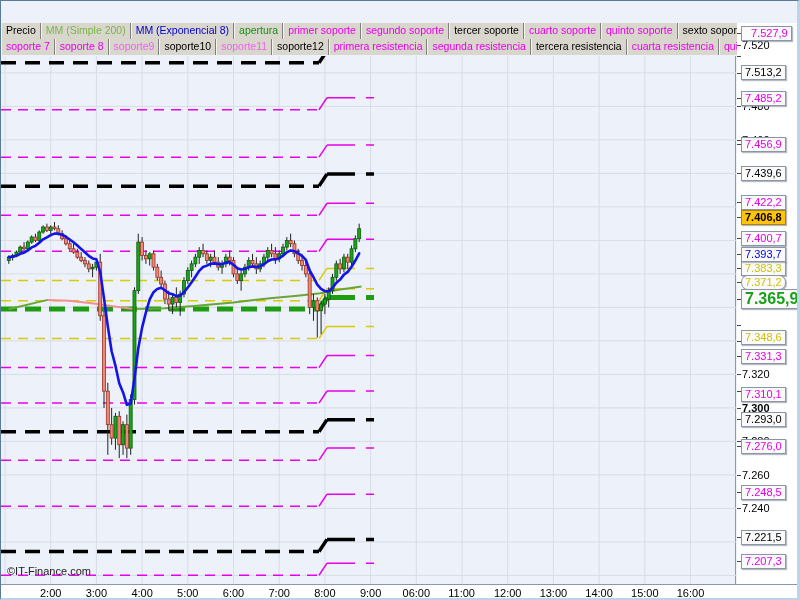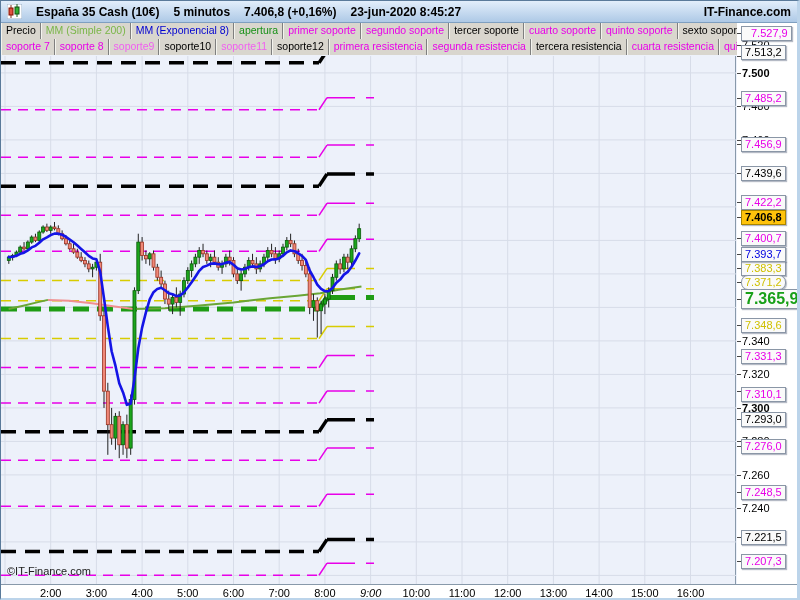--- a/index.html
+++ b/index.html
@@ -28,34 +28,20 @@
   .y-axis .gold{background:#ffc30b;border-color:#a98500;color:#000;font-weight:bold;}
   .x-axis{position:absolute;left:0;top:583px;width:800px;height:17px;background:#ffffff;
           border-top:1px solid #8899aa;font-size:11px;color:#000;}
   .x-axis .tlabel{position:absolute;top:2px;width:44px;text-align:center;}
 </style>
 </head>
 <body>
 
 <div class="window">
 
-  <div class="titlebar">
-    <svg width="15" height="15" viewBox="0 0 15 15">
-      <rect x="0" y="0" width="15" height="15" fill="#ffffff" stroke="#9ab0c8"></rect>
-      <line x1="4" y1="1" x2="4" y2="14" stroke="#803020" stroke-width="1"></line>
-      <rect x="2" y="4" width="4" height="7" fill="#e05040" stroke="#801000"></rect>
-      <line x1="10" y1="0" x2="10" y2="13" stroke="#206020" stroke-width="1"></line>
-      <rect x="8" y="3" width="4" height="7" fill="#30b030" stroke="#105010"></rect>
-    </svg>
-    <span>España 35 Cash (10€)</span>
-    <span>5 minutos</span>
-    <span>7.406,8 (+0,16%)</span>
-    <span>23-jun-2020 8:45:27</span>
-    <span class="brand">IT-Finance.com</span>
-  </div>
 
   <div class="legend-row" id="row1"><span class="cell" style="color: rgb(0, 0, 0);">Precio</span><span class="cell" style="color: rgb(122, 182, 72);">MM (Simple 200)</span><span class="cell" style="color: rgb(0, 0, 208);">MM (Exponencial 8)</span><span class="cell" style="color: rgb(22, 144, 22);">apertura</span><span class="cell" style="color: rgb(232, 0, 232);">primer soporte</span><span class="cell" style="color: rgb(232, 0, 232);">segundo soporte</span><span class="cell" style="color: rgb(0, 0, 0);">tercer soporte</span><span class="cell" style="color: rgb(232, 0, 232);">cuarto soporte</span><span class="cell" style="color: rgb(232, 0, 232);">quinto soporte</span><span class="cell" style="color: rgb(0, 0, 0);">sexto soporte</span></div>
   <div class="legend-row" id="row2"><span class="cell" style="color: rgb(232, 0, 232);">soporte 7</span><span class="cell" style="color: rgb(232, 0, 232);">soporte 8</span><span class="cell" style="color: rgb(240, 96, 240);">soporte9</span><span class="cell" style="color: rgb(0, 0, 0);">soporte10</span><span class="cell" style="color: rgb(240, 96, 240);">soporte11</span><span class="cell" style="color: rgb(0, 0, 0);">soporte12</span><span class="cell" style="color: rgb(232, 0, 232);">primera resistencia</span><span class="cell" style="color: rgb(232, 0, 232);">segunda resistencia</span><span class="cell" style="color: rgb(0, 0, 0);">tercera resistencia</span><span class="cell" style="color: rgb(232, 0, 232);">cuarta resistencia</span><span class="cell" style="color: rgb(232, 0, 232);">quinta resistencia</span></div>
 
   <div class="plot">
     <svg id="chart-svg" width="735" height="528" viewBox="0 0 735 528">
         <g>
           <line x1="49.7" y1="0" x2="49.7" y2="528" stroke="#d7dce8" stroke-width="1"></line>
           <line x1="95.4" y1="0" x2="95.4" y2="528" stroke="#d7dce8" stroke-width="1"></line>
           <line x1="141.10000000000002" y1="0" x2="141.10000000000002" y2="528" stroke="#d7dce8" stroke-width="1"></line>
@@ -359,39 +345,39 @@
       <div class="plain" style="top: 379px; font-weight: bold;">7.300</div>
       <div class="tick" style="top: 418px;"></div>
       <div class="plain" style="top: 412px;">7.280</div>
       <div class="tick" style="top: 452px;"></div>
       <div class="plain" style="top: 446px;">7.260</div>
       <div class="tick" style="top: 485px;"></div>
       <div class="plain" style="top: 479px;">7.240</div>
       <div class="tick" style="top: 10px;"></div>
       <div class="boxed" style="color: rgb(232, 0, 232); top: 3px; padding-left: 9px;">7.527,9</div>
       <div class="tick" style="top: 33px;"></div>
-      <div class="boxed" style="color: rgb(0, 0, 0); top: 22px;">7.513,2</div>
+      <div class="boxed" style="color: rgb(0, 0, 0); top: 42px;">7.513,2</div>
       <div class="tick" style="top: 75px;"></div>
       <div class="boxed" style="color: rgb(232, 0, 232); top: 68px;">7.485,2</div>
       <div class="tick" style="top: 121px;"></div>
       <div class="boxed" style="color: rgb(232, 0, 232); top: 114px;">7.456,9</div>
       <div class="tick" style="top: 150px;"></div>
       <div class="boxed" style="color: rgb(0, 0, 0); top: 143px;">7.439,6</div>
       <div class="tick" style="top: 179px;"></div>
       <div class="boxed" style="color: rgb(232, 0, 232); top: 172px;">7.422,2</div>
       <div class="tick" style="top: 215px;"></div>
       <div class="boxed" style="color: rgb(232, 0, 232); top: 208px;">7.400,7</div>
       <div class="tick" style="top: 245px;"></div>
       <div class="boxed" style="color: rgb(207, 192, 0); top: 238px;">7.383,3</div>
       <div class="tick" style="top: 259px;"></div>
       <div class="boxed" style="color: rgb(207, 192, 0); top: 252px; border-radius: 7px;">7.371,2</div>
       <div class="tick" style="top: 276px;"></div>
       <div class="boxed big" style="color: rgb(24, 160, 24); top: 266px;">7.365,9</div>
       <div class="tick" style="top: 302px;"></div>
-      <div class="boxed" style="color: rgb(207, 192, 0); top: 295px; text-align: right;">7.348,6</div>
+      <div class="boxed" style="color: rgb(207, 192, 0); top: 307px; text-align: right;">7.348,6</div>
       <div class="tick" style="top: 333px;"></div>
       <div class="boxed" style="color: rgb(232, 0, 232); top: 326px;">7.331,3</div>
       <div class="tick" style="top: 368px;"></div>
       <div class="boxed" style="color: rgb(232, 0, 232); top: 364px;">7.310,1</div>
       <div class="tick" style="top: 396px;"></div>
       <div class="boxed" style="color: rgb(0, 0, 0); top: 389px;">7.293,0</div>
       <div class="tick" style="top: 423px;"></div>
       <div class="boxed" style="color: rgb(232, 0, 232); top: 416px;">7.276,0</div>
       <div class="tick" style="top: 469px;"></div>
       <div class="boxed" style="color: rgb(232, 0, 232); top: 462px;">7.248,5</div>
@@ -405,23 +391,23 @@
       <div class="boxed gold" style="top: 187px;">7.406,8</div>
     </div>
   <div class="x-axis" id="x-axis">
       <div class="tlabel" style="left: 27.7px;">2:00</div>
       <div class="tlabel" style="left: 73.4px; text-align: center;">3:00</div>
       <div class="tlabel" style="left: 119.1px;">4:00</div>
       <div class="tlabel" style="left: 164.8px;">5:00</div>
       <div class="tlabel" style="left: 210.5px;">6:00</div>
       <div class="tlabel" style="left: 256.2px;">7:00</div>
       <div class="tlabel" style="left: 301.9px;">8:00</div>
-      <div class="tlabel" style="left: 347.6px; font-style: italic;">9:00</div>
-      <div class="tlabel" style="left: 393.3px;">10:00</div>
-      <div class="tlabel" style="left: 439px;">11:00</div>
+      <div class="tlabel" style="left: 347.6px;">9:00</div>
+      <div class="tlabel" style="left: 393.3px;">06:00</div>
+      <div class="tlabel" style="left: 430px; text-align: right;">11:00</div>
       <div class="tlabel" style="left: 484.7px;">12:00</div>
       <div class="tlabel" style="left: 530.4px;">13:00</div>
       <div class="tlabel" style="left: 576.1px;">14:00</div>
       <div class="tlabel" style="left: 621.8px;">15:00</div>
       <div class="tlabel" style="left: 667.5px;">16:00</div>
     </div>
 
 </div>
 
 </body></html>

